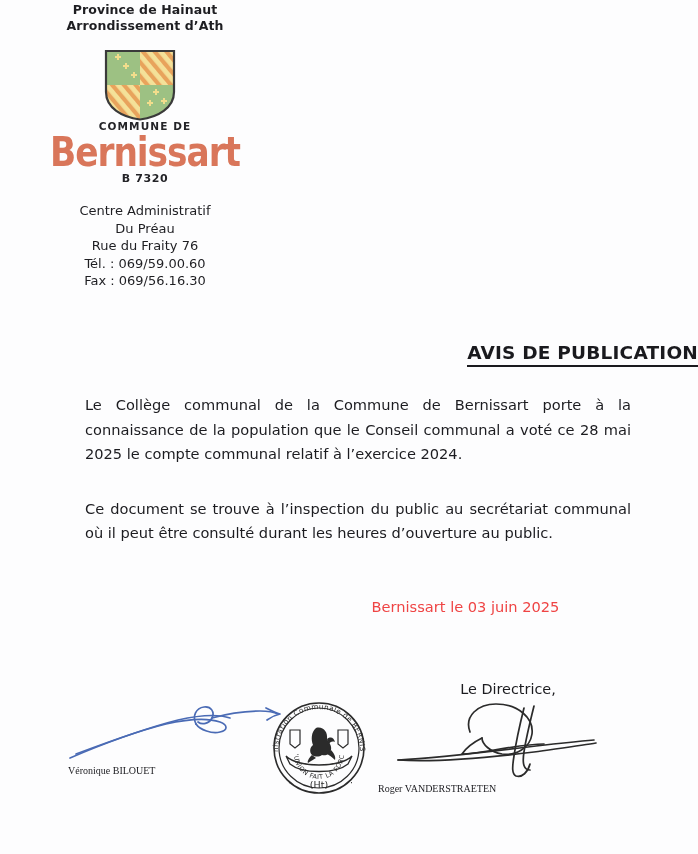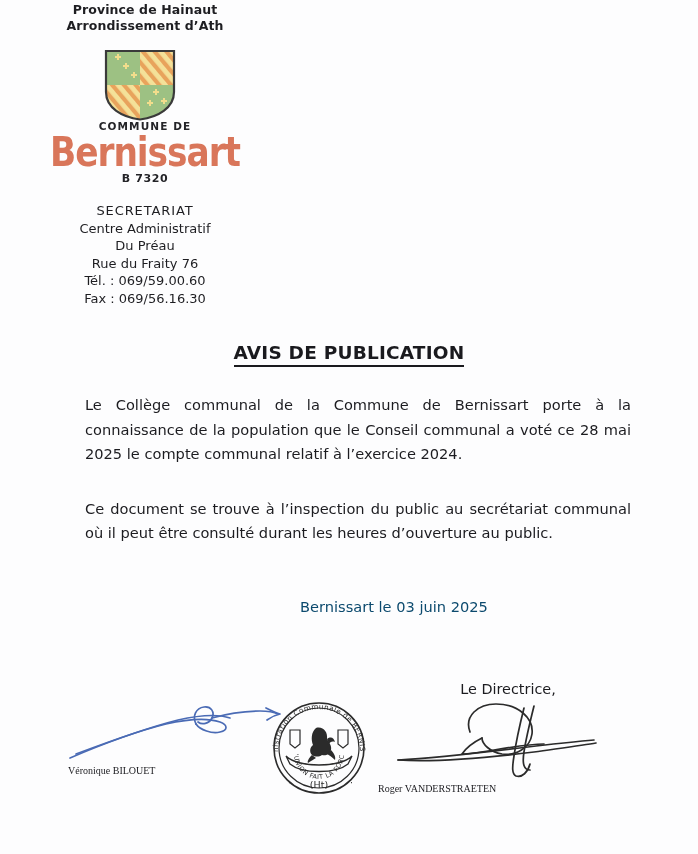--- a/index.html
+++ b/index.html
@@ -109,21 +109,21 @@
   .addr-line.first {
     letter-spacing: 0.9px;
   }
 
   
   .doc-title {
     position: absolute;
     left: 0;
     top: 342px;
     width: 698px;
-    text-align: center;
+    text-align: right;
   }
   .doc-title span {
     font-family: "DejaVu Sans", sans-serif;
     font-size: 18.5px;
     font-weight: bold;
     letter-spacing: 0.2px;
     color: #1a1a1e;
     border-bottom: 2px solid #1a1a1e;
     padding-bottom: 2px;
   }
@@ -144,24 +144,24 @@
     margin: 0 0 30px 0;
   }
   .para:last-child { margin-bottom: 0; }
 
   
   .date-line {
     position: absolute;
     left: 300px;
     top: 598px;
     width: 331px;
-    text-align: left;
+    text-align: center;
     font-family: "DejaVu Sans", sans-serif;
     font-size: 14.6px;
-    color: #0c4a6e;
+    color: #ef4444;
   }
 
   
   .sig-block {
     position: absolute;
     width: 260px;
     top: 680px;
   }
   .sig-block.left  { left: 68px; }
   .sig-block.right { left: 378px; }
@@ -234,21 +234,20 @@
       </g>
       <path d="M4 3 H72 V44 C72 60 56 69 38 71.5 C20 69 4 60 4 44 Z" fill="none" stroke="#3a3a3a" stroke-width="2.2"></path>
     </svg>
   </div>
 
   <div class="commune-de">COMMUNE DE</div>
   <div class="wordmark">Bernissart</div>
   <div class="postcode">B 7320</div>
 
   <div class="address">
-    <div class="addr-line first">SECRETARIAT</div>
     <div class="addr-line">Centre Administratif</div>
     <div class="addr-line">Du Préau</div>
     <div class="addr-line">Rue du Fraity 76</div>
     <div class="addr-line">Tél. : 069/59.00.60</div>
     <div class="addr-line">Fax : 069/56.16.30</div>
   </div>
 
   <div class="doc-title">
     <span>AVIS DE PUBLICATION</span>
   </div>

